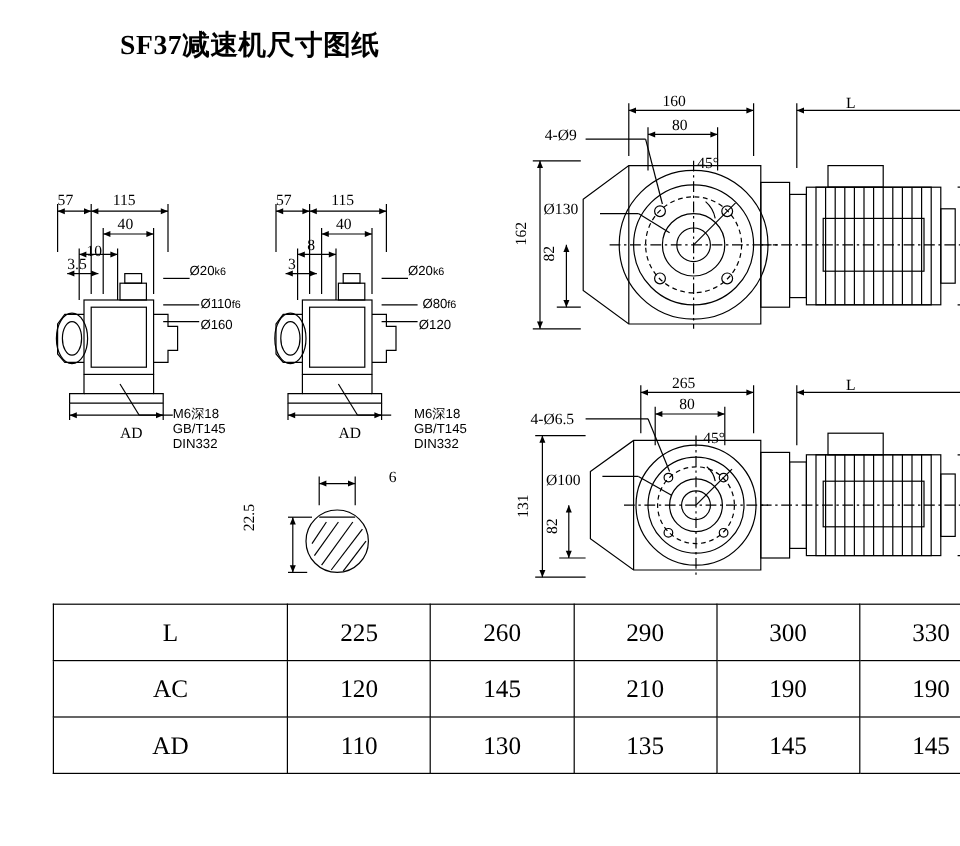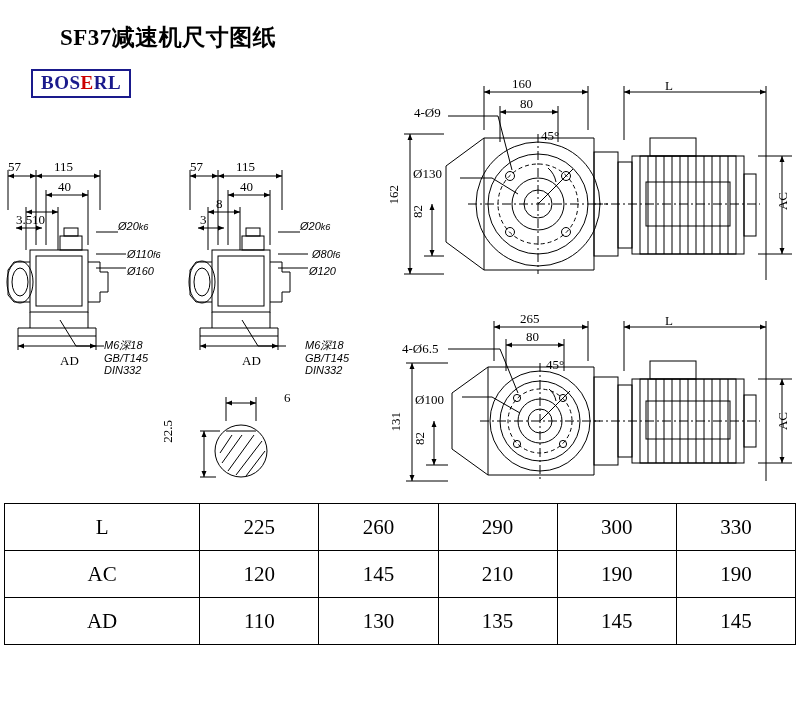--- a/index.html
+++ b/index.html
@@ -4,42 +4,42 @@
 <style>
   html,body{margin:0;padding:0;}
   body{
     width:800px;height:705px;
     background:#ffffff;
     font-family:"Liberation Sans", sans-serif;
     color:#000;
     position:relative;
     overflow:hidden;
   }
-  .page{position:absolute;inset:0;}
+  .page{position:absolute;inset:0;margin-left:40px;}
   .abs{position:absolute;}
   .ttl{
     font-family:"Liberation Serif", serif;
     font-weight:bold;
     font-size:23px;
     letter-spacing:0.5px;
   }
   .logo{
     border:2px solid #1a1a8c;
     padding:1px 8px 2px 8px;
     font-family:"Liberation Serif", serif;
     font-weight:bold;
     font-size:19px;
     color:#1a1a8c;
     letter-spacing:0.5px;
     display:inline-block;
     background:#fff;
   }
   .logo .red{color:#cc0000;}
   .dim{font-size:13px;font-family:Liberation Serif, serif;}
-  .dim-s{font-size:11px;font-family:"Liberation Sans",sans-serif;font-style:italic;}
+  .dim-s{font-size:11px;font-family:"Liberation Sans",sans-serif;}
   .dim-xs{font-size:9px;font-family:"Liberation Sans",sans-serif;}
   .vert{writing-mode:vertical-rl;transform:rotate(180deg);}
   svg{display:block;}
   
   .spec-table{
     position:absolute;
     left:4px;
     top:503px;
     width:792px;
     border-collapse:collapse;
@@ -63,25 +63,20 @@
   .spec-table col.c0{width:195px;}
   .spec-table col.cx{width:119px;}
 </style>
 </head>
 <body>
 
 <div class="page">
 
   <div class="abs ttl" style="left:60px;top:22px;">SF37减速机尺寸图纸</div>
 
-  <div class="abs" style="left:31px;top:69px;">
-    <span class="logo">
-      <span>BOS</span><span class="red">E</span><span>RL</span>
-    </span>
-  </div>
 
   <div class="abs" style="left:0px;top:150px;">
     <svg width="190" height="230" viewBox="0 0 190 230">
       <g stroke="#000" fill="none" stroke-width="1">
 
         <line x1="8" y1="26" x2="36" y2="26"></line>
         <line x1="36" y1="26" x2="100" y2="26"></line>
         <line x1="8" y1="20" x2="8" y2="60"></line>
         <line x1="36" y1="20" x2="36" y2="95"></line>
         <line x1="100" y1="20" x2="100" y2="60"></line>
@@ -130,21 +125,21 @@
         <line x1="96" y1="118" x2="126" y2="118"></line>
 
         <line x1="60" y1="170" x2="76" y2="196"></line>
         <line x1="76" y1="196" x2="104" y2="196"></line>
       </g>
     </svg>
   </div>
   <div class="abs dim" style="left:8px;top:159px;">57</div>
   <div class="abs dim" style="left:54px;top:159px;">115</div>
   <div class="abs dim" style="left:58px;top:179px;">40</div>
-  <div class="abs dim" style="left:32px;top:212px;text-align:right;">10</div>
+  <div class="abs dim" style="left:32px;top:201px;text-align:right;">10</div>
   <div class="abs dim" style="left:16px;top:212px;">3.5</div>
   <div class="abs dim-s" style="left:118px;top:220px;"><span>Ø20</span><span class="dim-xs">k6</span></div>
   <div class="abs dim-s" style="left:127px;top:248px;"><span>Ø110</span><span class="dim-xs">f6</span></div>
   <div class="abs dim-s" style="left:127px;top:265px;">Ø160</div>
   <div class="abs dim" style="left:60px;top:353px;">AD</div>
   <div class="abs dim-s" style="left:104px;top:339px;line-height:1.15;">
     <div>M6深18</div>
     <div>GB/T145</div>
     <div>DIN332</div>
   </div>

